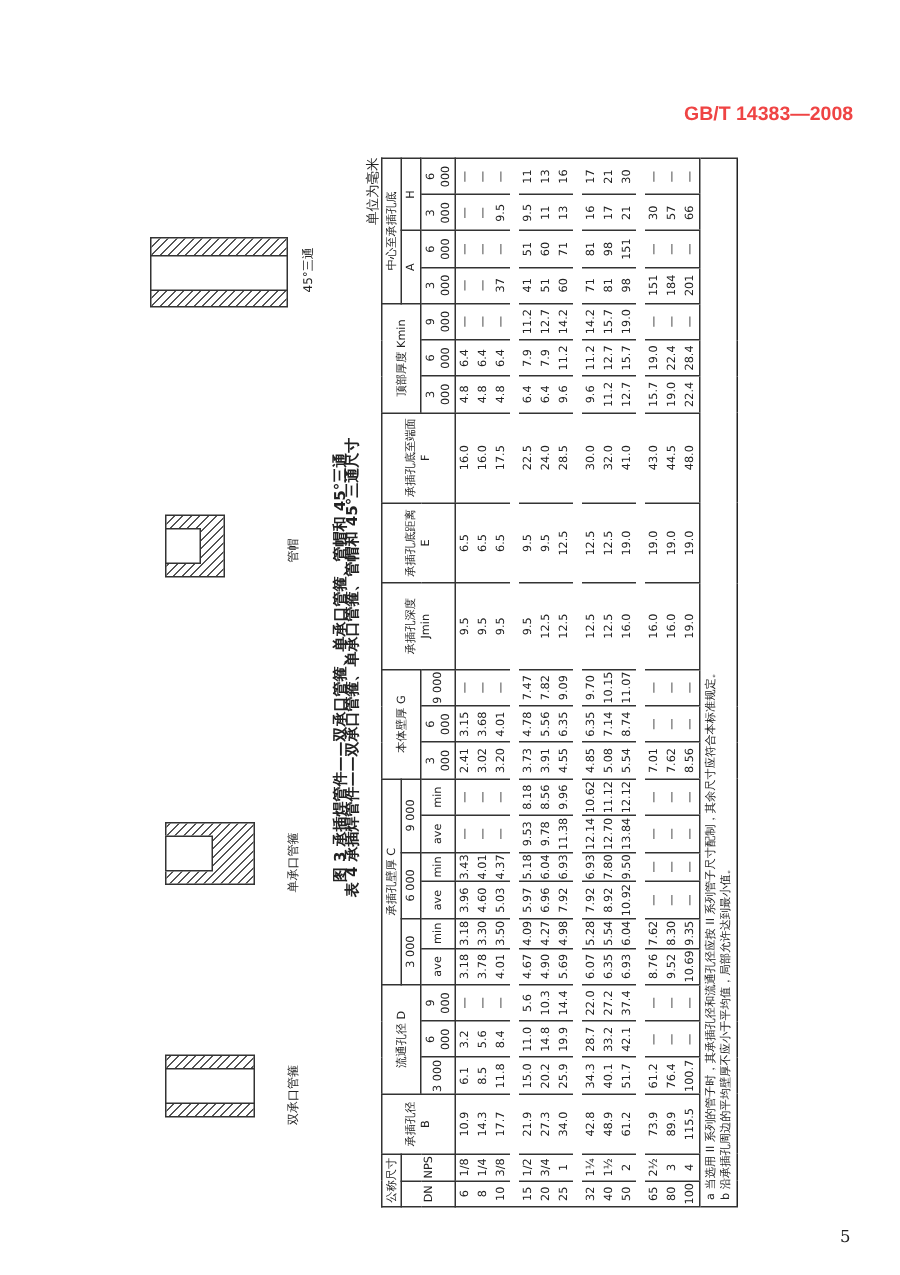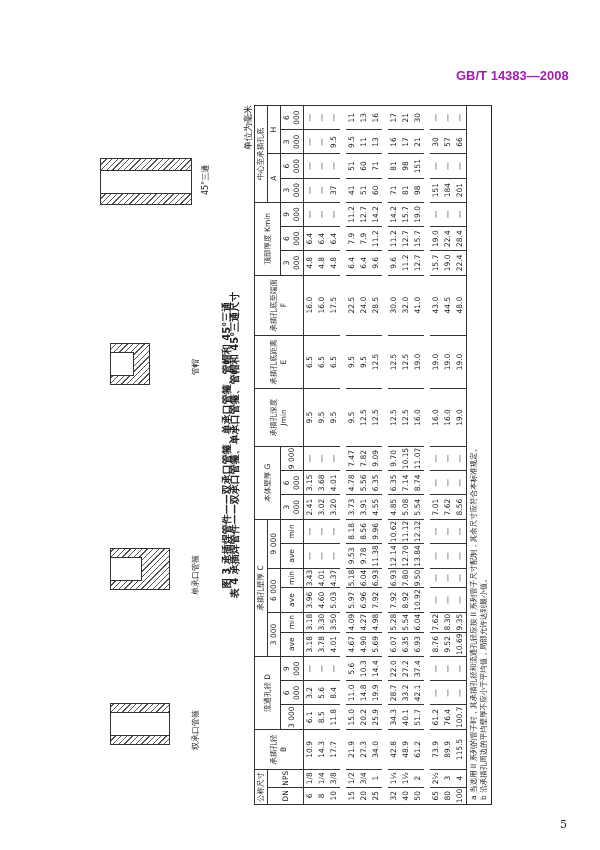--- a/index.html
+++ b/index.html
@@ -1,17 +1,17 @@
 <!DOCTYPE html>
 <html><head>
 <meta charset="utf-8">
 <style>
   html,body{margin:0;padding:0;background:#fff;}
   body{width:600px;height:850px;position:relative;overflow:hidden;font-family:"DejaVu Serif",serif;color:#222;}
-  .std-code{position:absolute;left:456px;top:68px;font-family:"Liberation Sans",sans-serif;font-weight:bold;font-size:13px;color:#a21caf;}
+  .std-code{position:absolute;left:456px;top:68px;font-family:"Liberation Sans",sans-serif;font-weight:bold;font-size:13px;color:#ef4444;}
   .page-num{position:absolute;left:560px;top:818px;font-size:11px;}
   
   .rot{position:absolute;left:55px;top:80px;width:720px;height:560px;}
   .rotator{position:absolute;width:720px;height:300px;left:0;top:0;transform-origin:0 0;transform:translate(185px,725px) rotate(-90deg);}
   .unit{position:absolute;right:0;top:0;font-size:9px;}
   .cap{position:absolute;left:0;width:100%;text-align:center;font-size:10px;font-weight:bold;font-family:"DejaVu Sans",sans-serif;}
   table.t{position:absolute;left:0;top:14px;width:700px;border-collapse:collapse;font-size:7.5px;font-family:"DejaVu Sans",sans-serif;}
   table.t th,table.t td{border:1px solid #333;padding:1px 1px;text-align:center;font-weight:normal;line-height:10px;}
   table.t{border:1.5px solid #222;}
   table.t td{border-top:none;border-bottom:none;}

